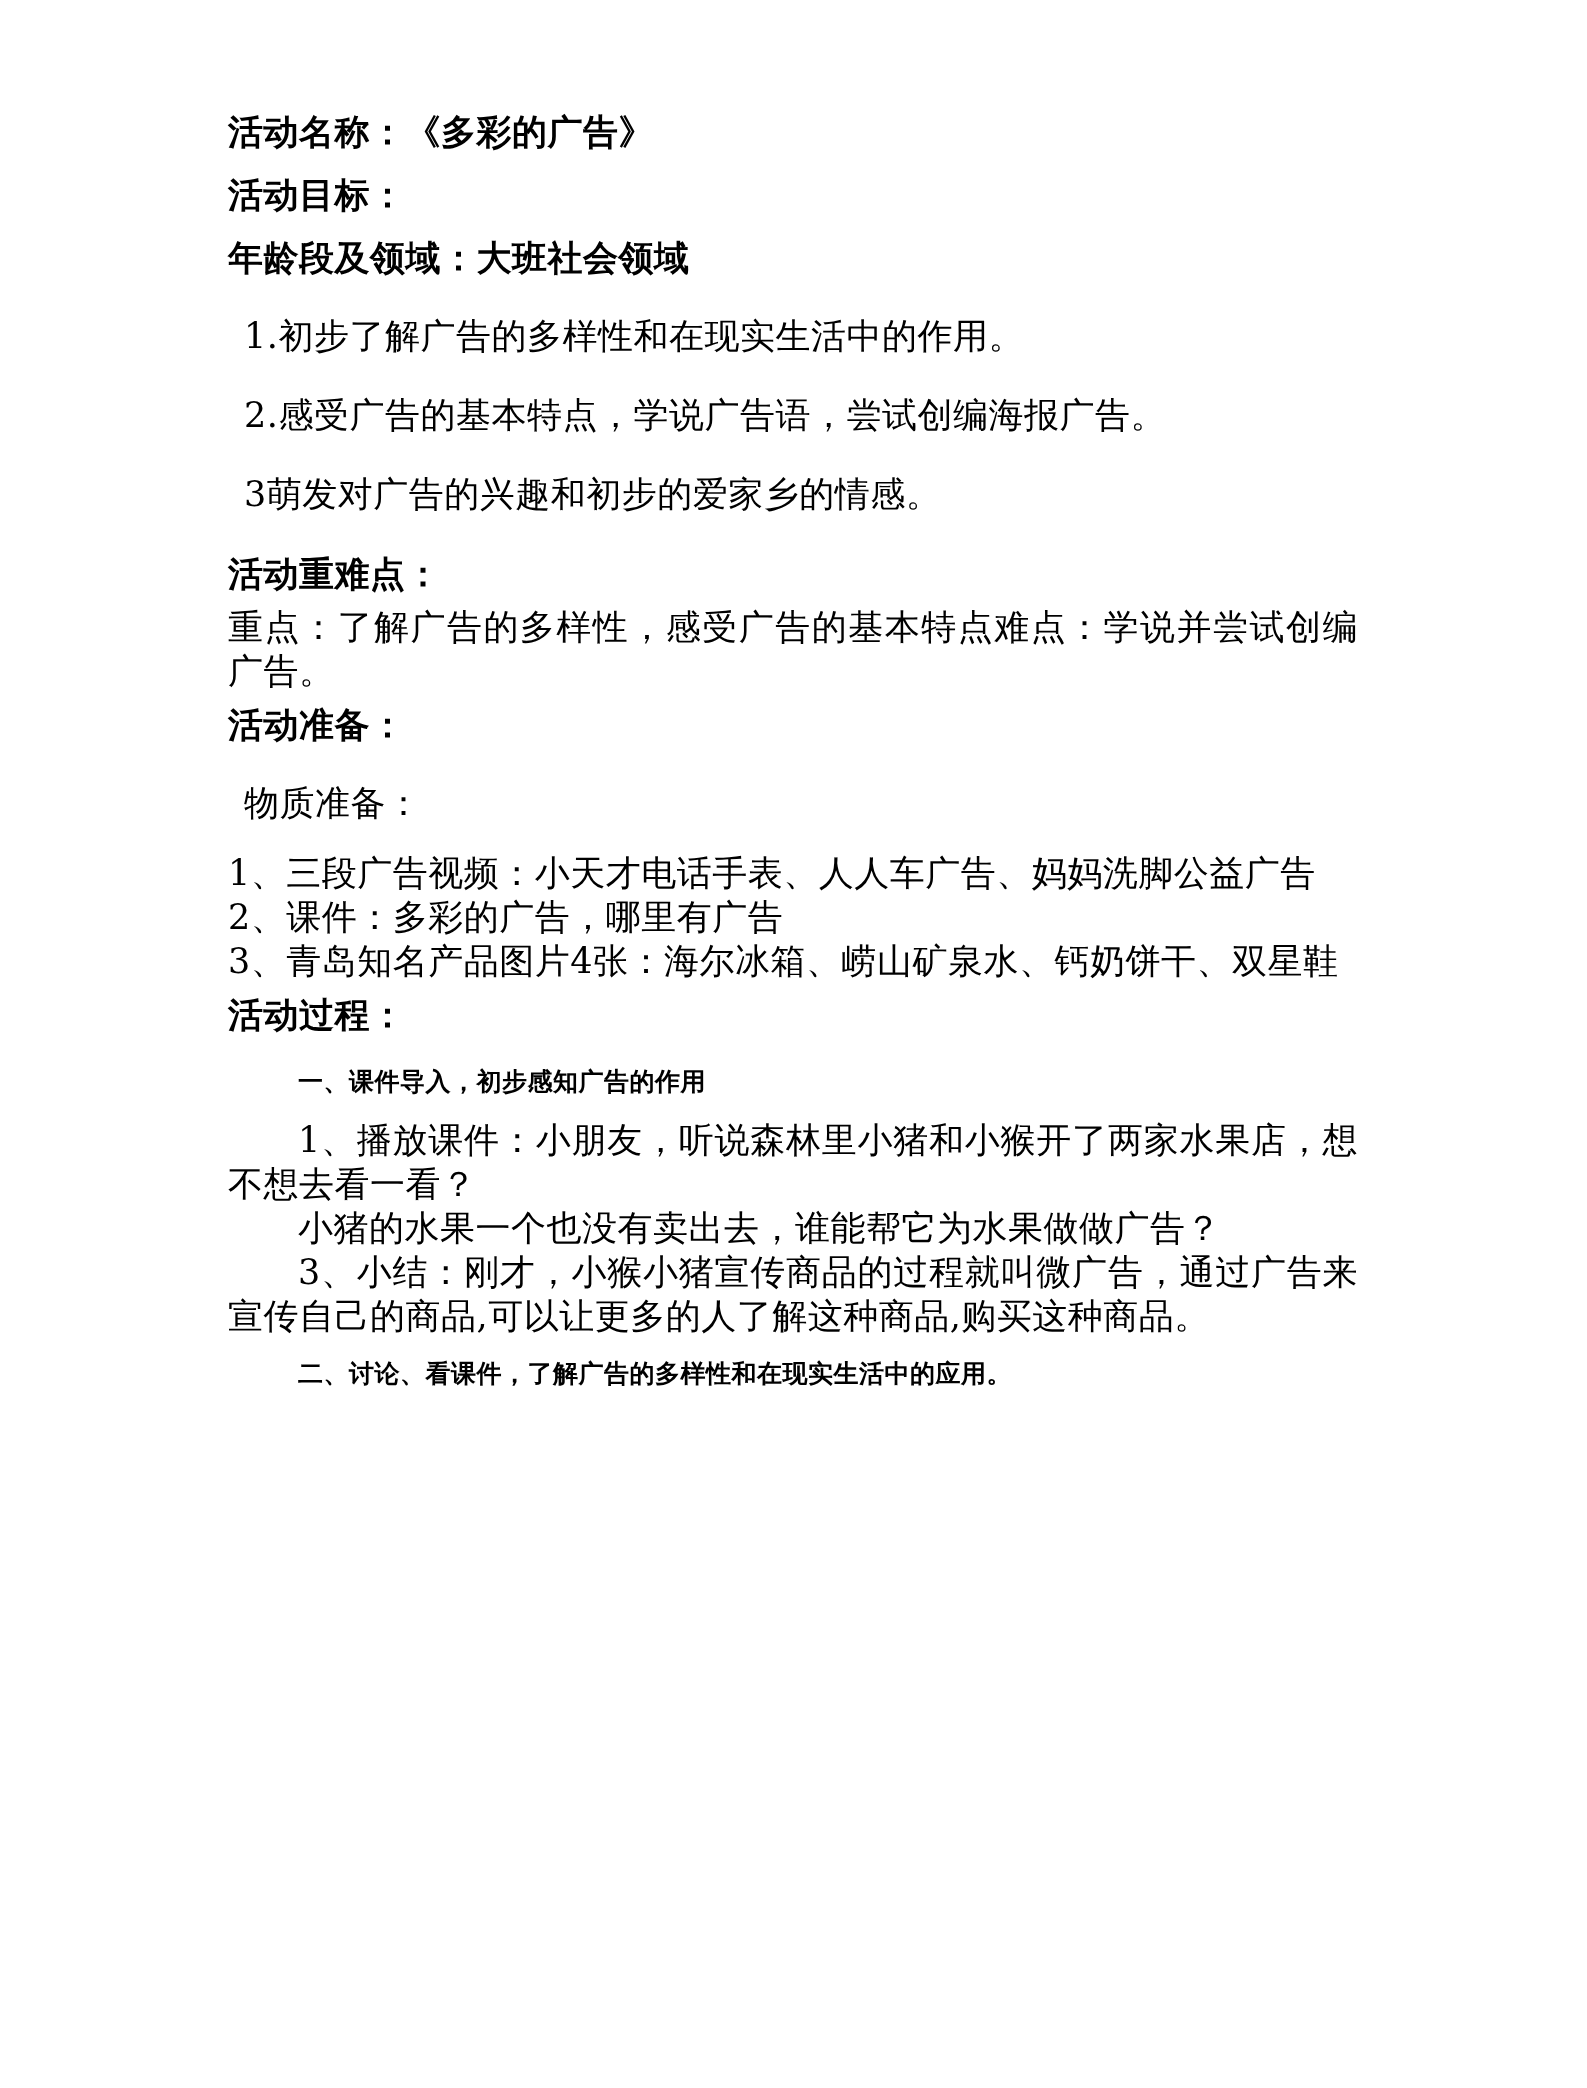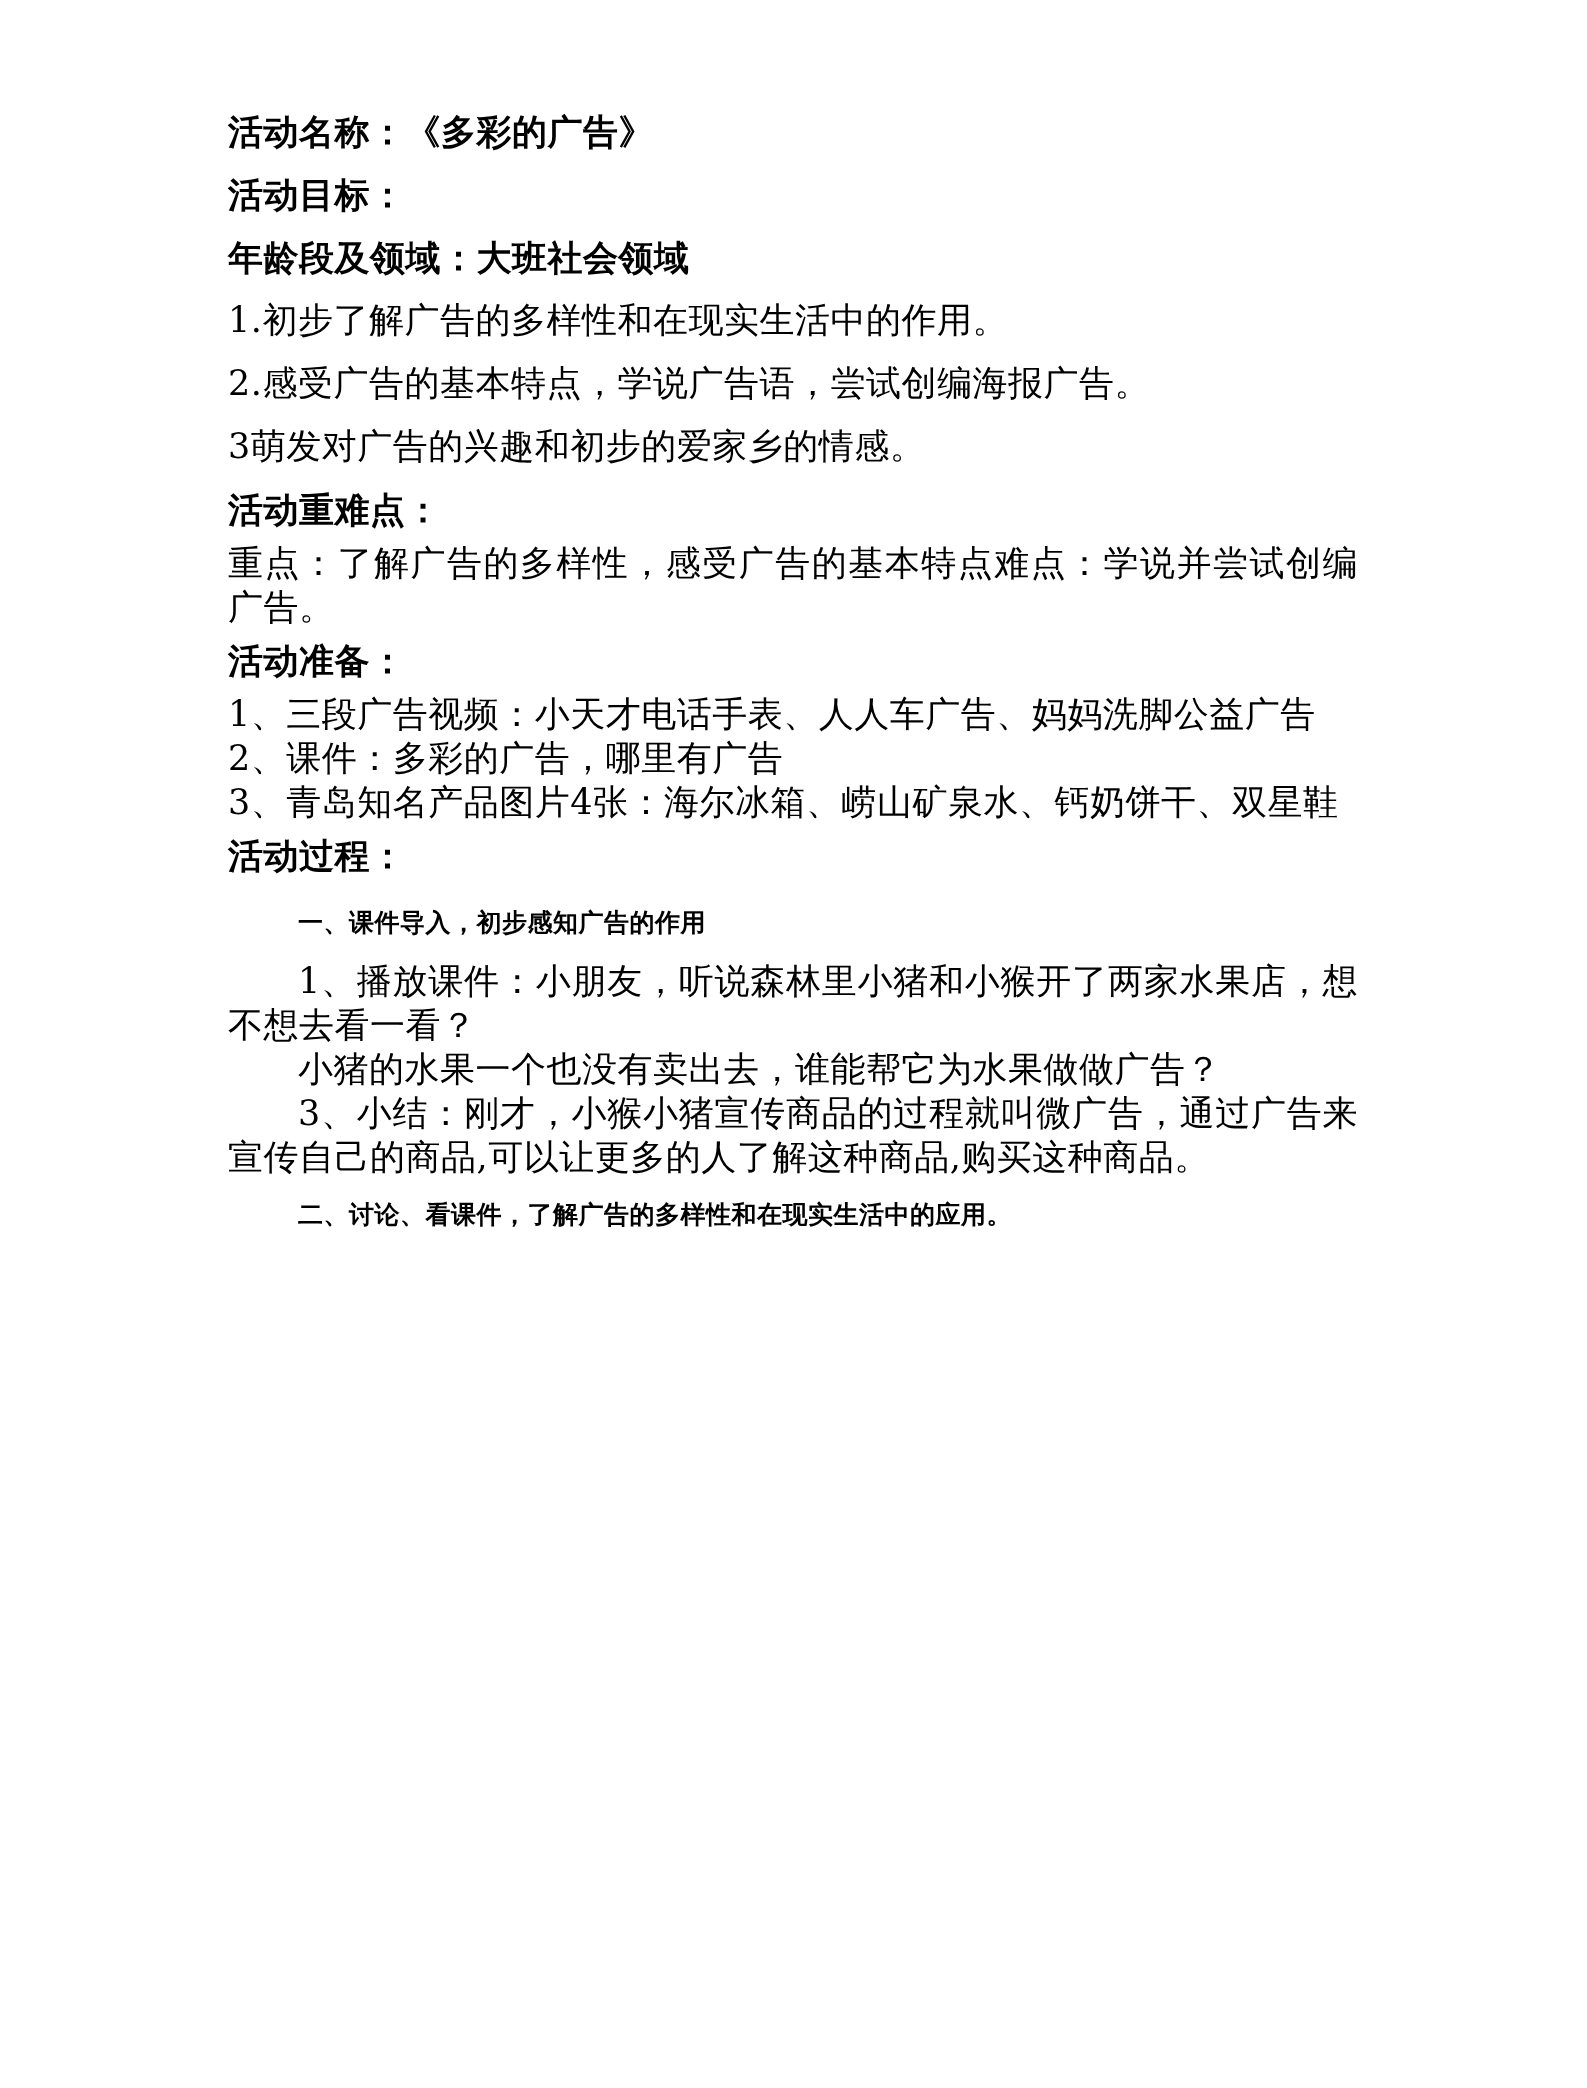--- a/index.html
+++ b/index.html
@@ -25,21 +25,21 @@
   .doc-body {
     width: 1130px;
   }
   
   .line {
     font-size: 35px;
     line-height: 63px;
     letter-spacing: 0.5px;
     text-align: justify;
     text-justify: inter-ideograph;
-    margin: 0;
+    margin: 16px;
     white-space: normal;
     word-break: break-all;
   }
   .heading {
     font-weight: bold;
     font-size: 35px;
     line-height: 63px;
     letter-spacing: 0.5px;
     margin: 0;
   }
@@ -79,20 +79,21 @@
     <p class="line">1.初步了解广告的多样性和在现实生活中的作用。</p>
     <p class="line">2.感受广告的基本特点，学说广告语，尝试创编海报广告。</p>
     <p class="line">3萌发对广告的兴趣和初步的爱家乡的情感。</p>
 
     <p class="heading">活动重难点：</p>
 
     <p class="para">重点：了解广告的多样性，感受广告的基本特点难点：学说并尝试创编广告。</p>
 
     <p class="heading">活动准备：</p>
 
+    <p class="line">物质准备：</p>
 
     <p class="para">1、三段广告视频：小天才电话手表、人人车广告、妈妈洗脚公益广告</p>
     <p class="para">2、课件：多彩的广告，哪里有广告</p>
     <p class="para">3、青岛知名产品图片4张：海尔冰箱、崂山矿泉水、钙奶饼干、双星鞋</p>
 
 
     <p class="heading">活动过程：</p>
 
     <p class="sub-heading">一、课件导入，初步感知广告的作用</p>
 

